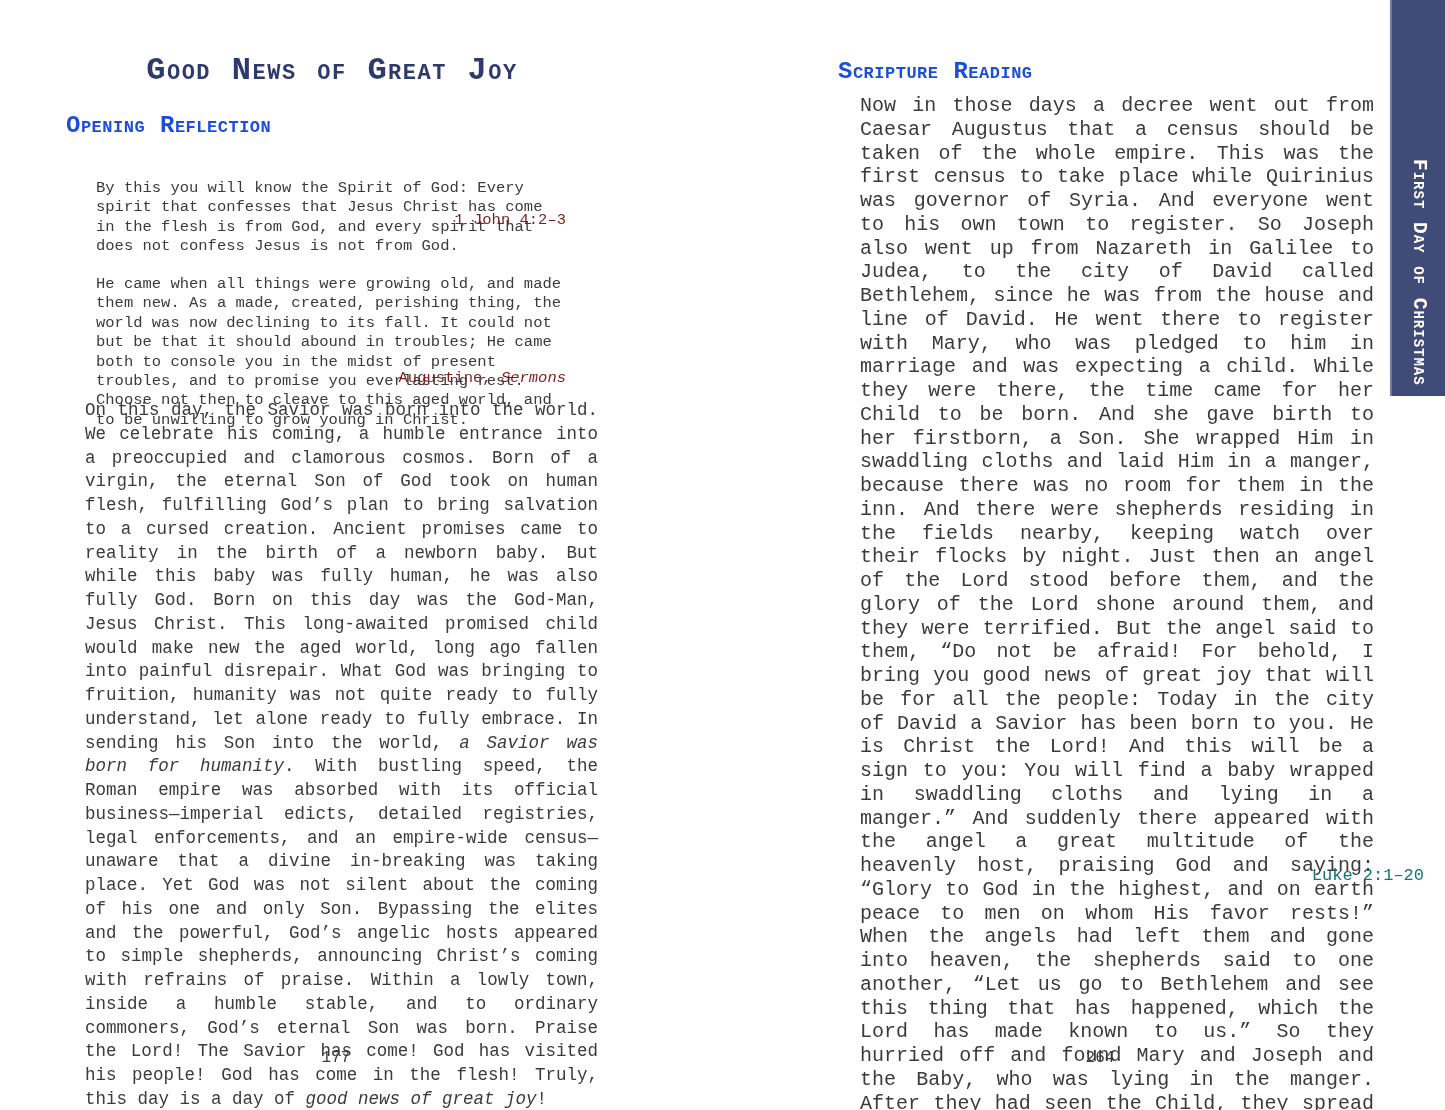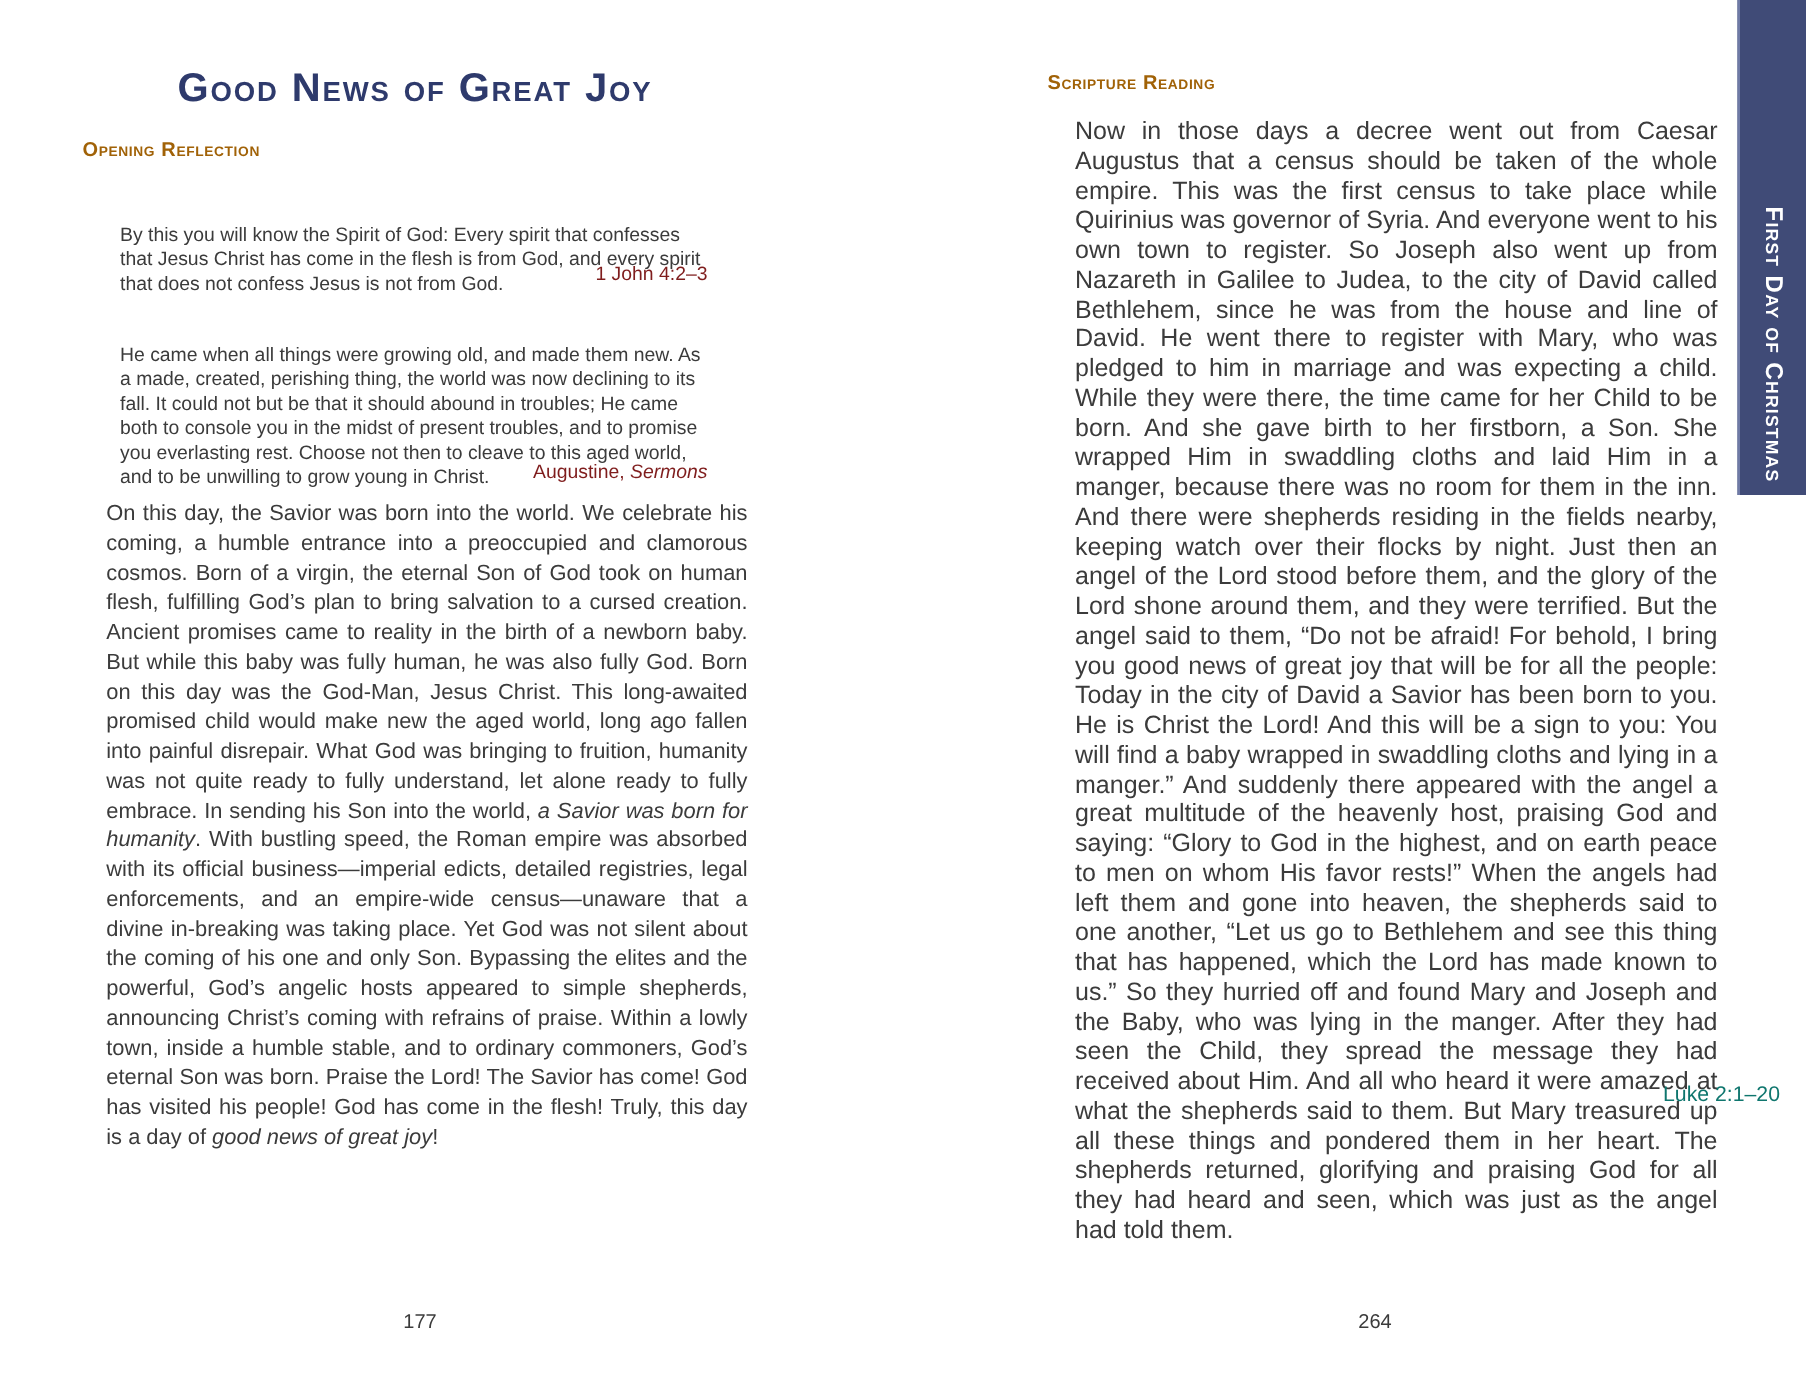--- a/index.html
+++ b/index.html
@@ -2,42 +2,42 @@
 <html><head>
 <meta charset="utf-8">
 <style>
   * { margin: 0; padding: 0; box-sizing: border-box; }
   html, body { background: #ffffff; }
   .canvas {
     position: relative;
     width: 1445px;
     height: 1110px;
     background: #ffffff;
-    font-family: Liberation Sans, sans-serif;
+    font-family: Liberation Mono, monospace;
     color: #3b3b3b;
     overflow: hidden;
   }
   .abs { position: absolute; }
 
   
   .chapter-title {
     top: 52px; left: 66px; width: 532px;
     text-align: center;
     font-variant: small-caps;
     font-weight: bold;
     font-size: 32px;
     letter-spacing: 1.5px;
     color: #2e3a6c;
   }
   .section-heading {
     font-variant: small-caps;
     font-weight: bold;
-    font-size: 16px;
+    font-size: 24px;
     letter-spacing: 0.5px;
-    color: #a16207;
+    color: #1d4ed8;
   }
   .heading-left  { top: 112px; left: 66px; width: 500px; }
   .heading-right { top: 58px;  left: 838px; width: 500px; }
 
   .quote {
     left: 96px; width: 472px;
     font-size: 15.5px;
     line-height: 19.4px;
     text-align: left;
     color: #3b3b3b;

